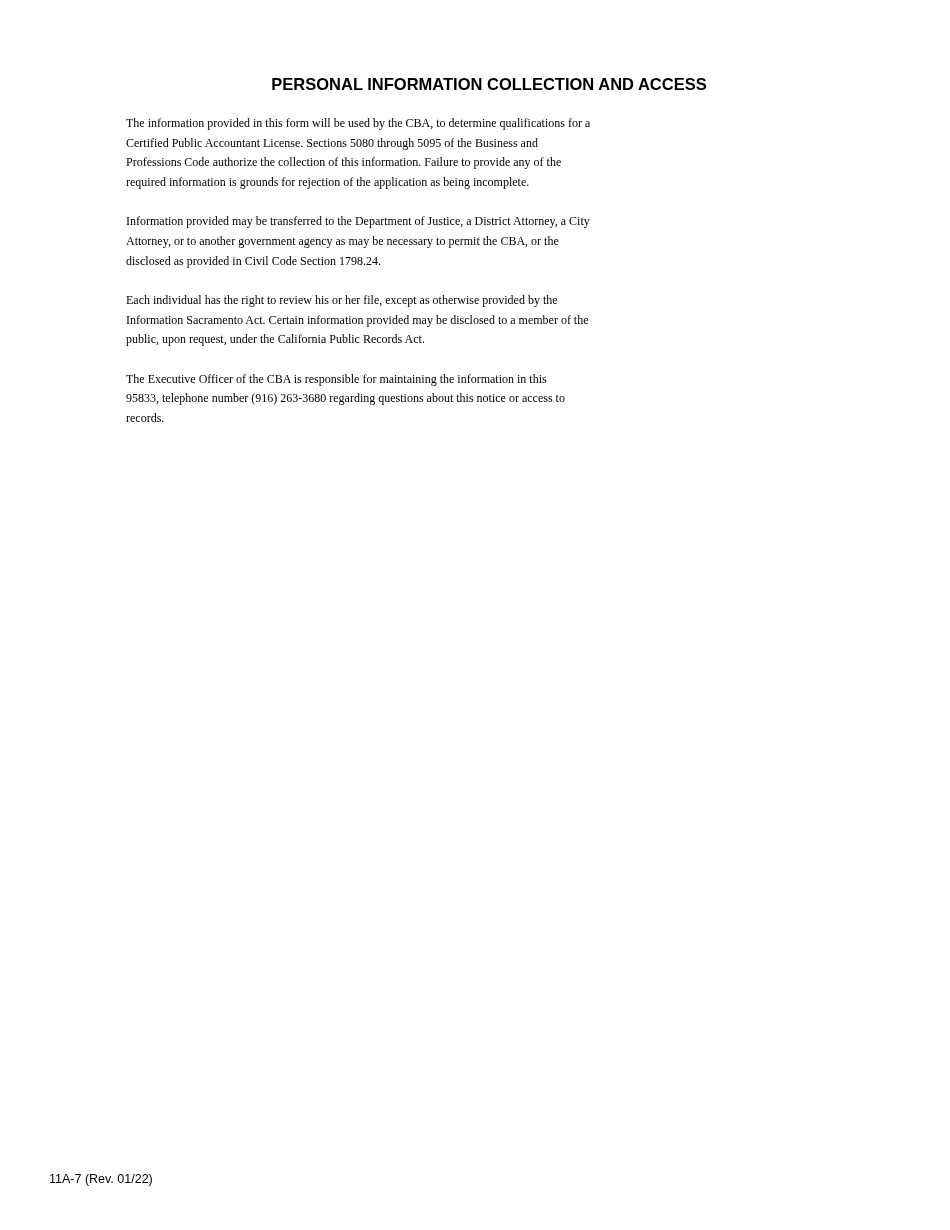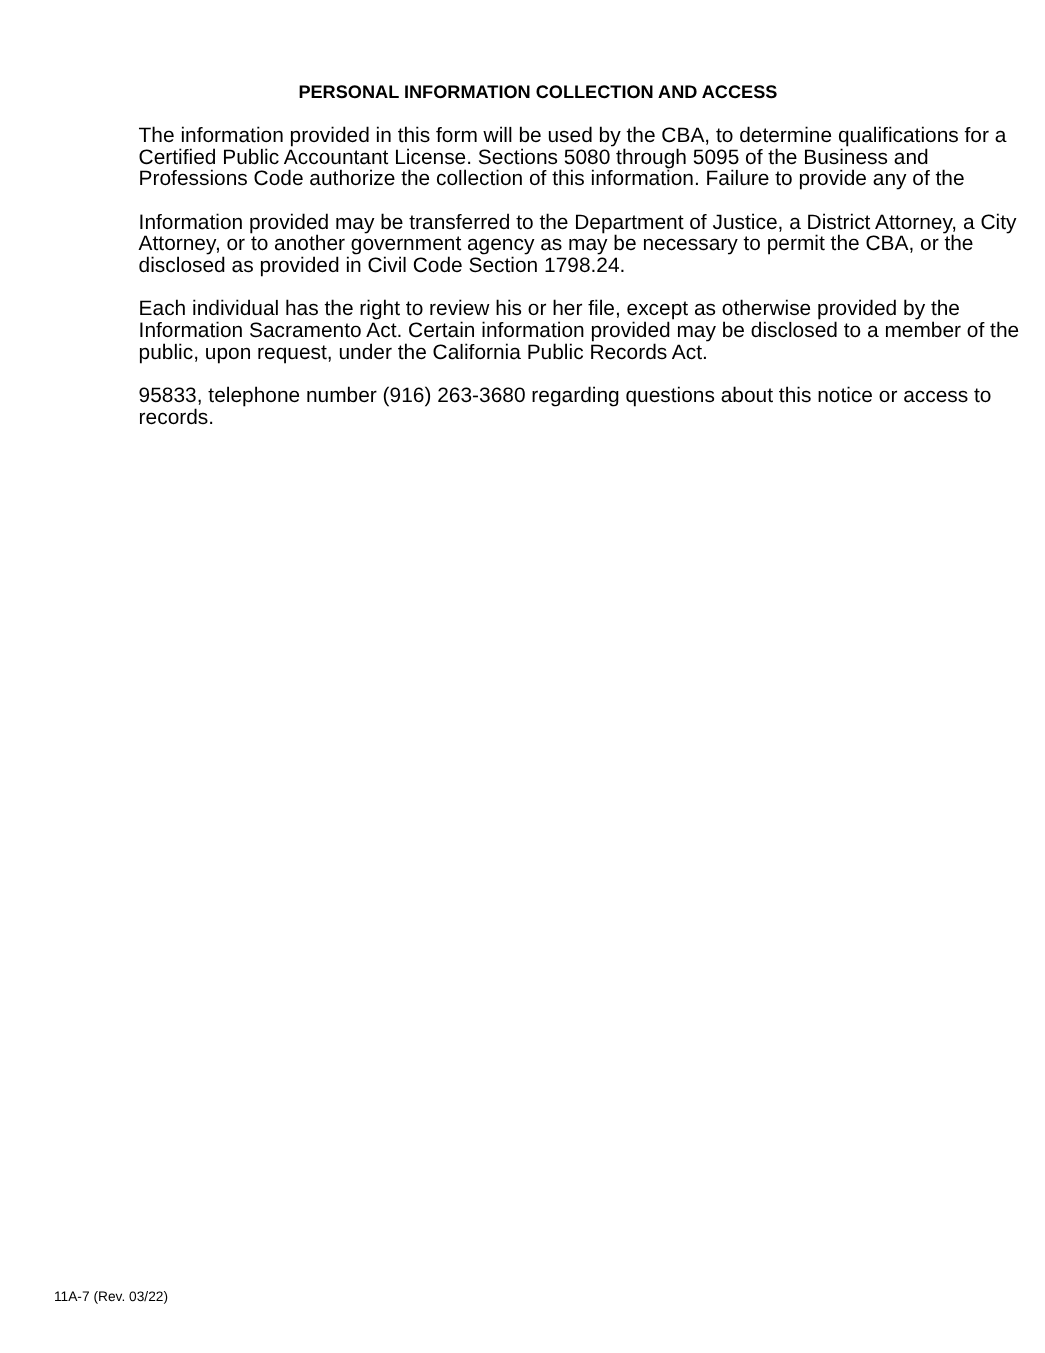--- a/index.html
+++ b/index.html
@@ -1,46 +1,48 @@
 <!DOCTYPE html>
 <html><head>
   <meta charset="utf-8">
   <style>
     html, body { margin: 0; padding: 0; background: #ffffff; }
     body { width: 950px; height: 1230px; position: relative; overflow: hidden;
            font-family: "Liberation Sans", sans-serif; color: #000; }
     .title { position: absolute; top: 75px; left: 0; width: 978px; text-align: center;
              font-weight: bold; font-size: 16.5px; letter-spacing: 0px; }
     .body { position: absolute; top: 114px; left: 126px; width: 730px; }
-    .para { margin: 0 0 19.5px 0; font-size: 19px; line-height: 19.7px; }
+    .para { margin: 0 0 19.5px 0; font-size: 12px; line-height: 19.7px; font-family: Liberation Serif, serif; }
     .line { display: block; white-space: nowrap; }
     .footer { position: absolute; left: 49px; top: 1172px; font-size: 12.5px; }
   </style>
 </head>
 <body>
 
 <div>
   <div class="title">PERSONAL INFORMATION COLLECTION AND ACCESS</div>
 
   <div class="body">
     <p class="para">
       <span class="line">The information provided in this form will be used by the CBA, to determine qualifications for a</span>
       <span class="line">Certified Public Accountant License. Sections 5080 through 5095 of the Business and</span>
       <span class="line">Professions Code authorize the collection of this information. Failure to provide any of the</span>
+      <span class="line">required information is grounds for rejection of the application as being incomplete.</span>
     </p>
     <p class="para">
       <span class="line">Information provided may be transferred to the Department of Justice, a District Attorney, a City</span>
       <span class="line">Attorney, or to another government agency as may be necessary to permit the CBA, or the</span>
       <span class="line">disclosed as provided in Civil Code Section 1798.24.</span>
     </p>
     <p class="para">
       <span class="line">Each individual has the right to review his or her file, except as otherwise provided by the</span>
       <span class="line">Information Sacramento Act. Certain information provided may be disclosed to a member of the</span>
       <span class="line">public, upon request, under the California Public Records Act.</span>
     </p>
     <p class="para">
+      <span class="line">The Executive Officer of the CBA is responsible for maintaining the information in this</span>
       <span class="line">95833, telephone number (916) 263-3680 regarding questions about this notice or access to</span>
       <span class="line">records.</span>
     </p>
   </div>
 
-  <div class="footer">11A-7 (Rev. 03/22)</div>
+  <div class="footer">11A-7 (Rev. 01/22)</div>
 </div>
 
 </body></html>

